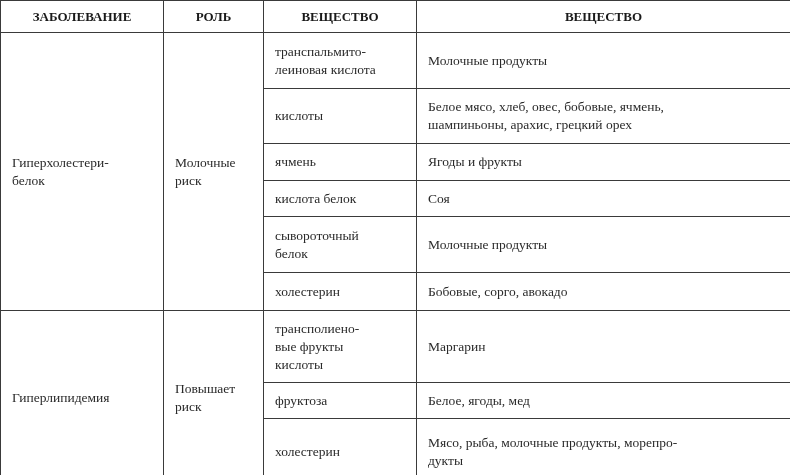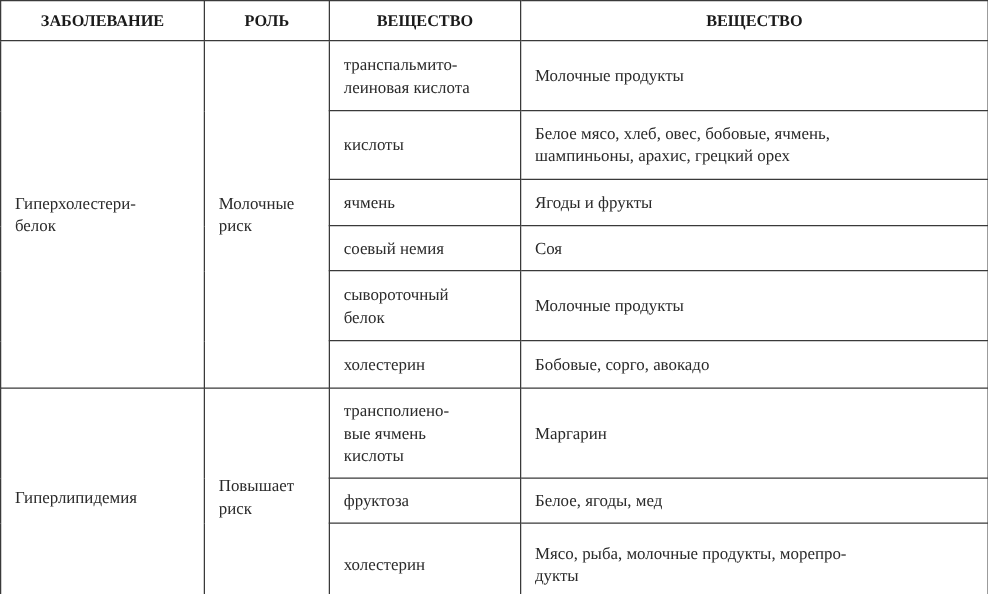--- a/index.html
+++ b/index.html
@@ -65,38 +65,38 @@
     <tr style="height:55px">
       <td class="cell-text">кислоты</td>
       <td class="cell-text">Белое мясо, хлеб, овес, бобовые, ячмень,
 шампиньоны, арахис, грецкий орех</td>
     </tr>
     <tr style="height:37px">
       <td class="cell-text">ячмень</td>
       <td class="cell-text">Ягоды и фрукты</td>
     </tr>
     <tr style="height:36px">
-      <td class="cell-text">соевый немия</td>
+      <td class="cell-text">кислота белок</td>
       <td class="cell-text">Соя</td>
     </tr>
     <tr style="height:56px">
       <td class="cell-text">сывороточный
 белок</td>
       <td class="cell-text">Молочные продукты</td>
     </tr>
     <tr style="height:38px">
       <td class="cell-text">холестерин</td>
       <td class="cell-text">Бобовые, сорго, авокадо</td>
     </tr>
     <tr style="height:72px">
       <td rowspan="3" class="cell-text">Гиперлипидемия</td>
       <td rowspan="3" class="cell-text">Повышает
 риск</td>
       <td class="cell-text">трансполиено-
-вые ячмень
+вые фрукты
 кислоты</td>
       <td class="cell-text">Маргарин</td>
     </tr>
     <tr style="height:36px">
       <td class="cell-text">фруктоза</td>
       <td class="cell-text">Белое, ягоды, мед</td>
     </tr>
     <tr style="height:67px">
       <td class="cell-text">холестерин</td>
       <td class="cell-text">Мясо, рыба, молочные продукты, морепро-

